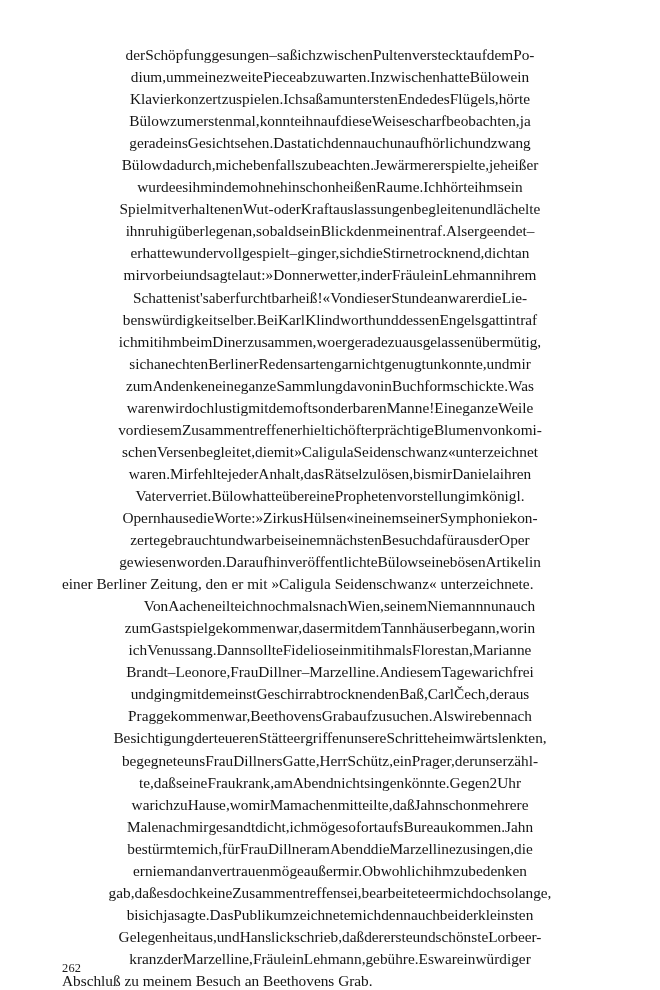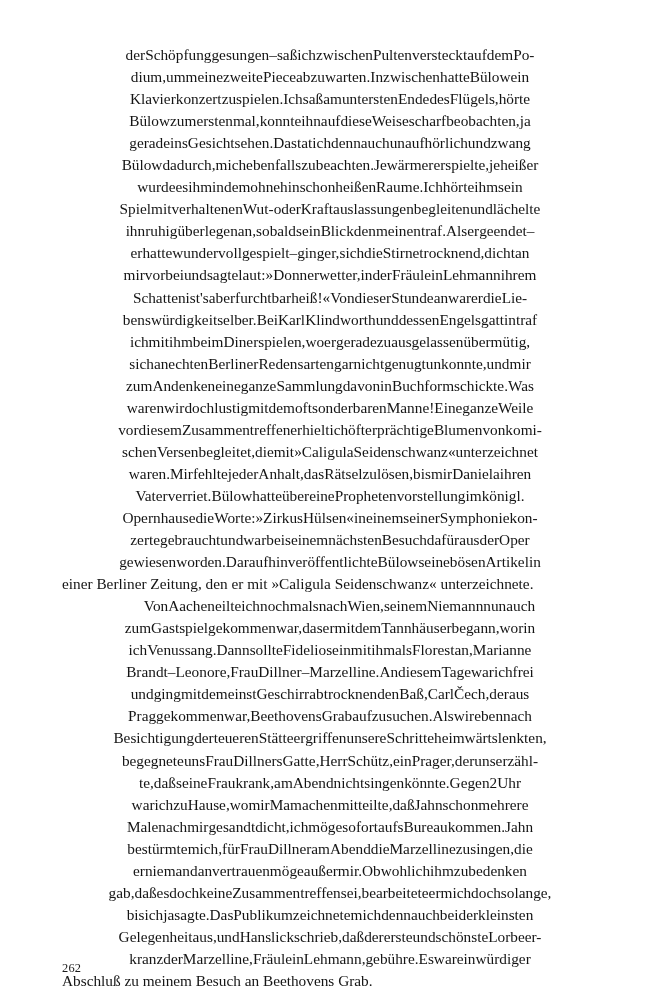--- a/index.html
+++ b/index.html
@@ -258,21 +258,21 @@
           <span>dessen</span>
           <span>Engelsgattin</span>
           <span>traf</span>
         </span>
         <span class="line just">
           <span>ich</span>
           <span>mit</span>
           <span>ihm</span>
           <span>beim</span>
           <span>Diner</span>
-          <span>spielen,</span>
+          <span>zusammen,</span>
           <span>wo</span>
           <span>er</span>
           <span>geradezu</span>
           <span>ausgelassen</span>
           <span>übermütig,</span>
         </span>
         <span class="line just">
           <span>sich</span>
           <span>an</span>
           <span>echten</span>

